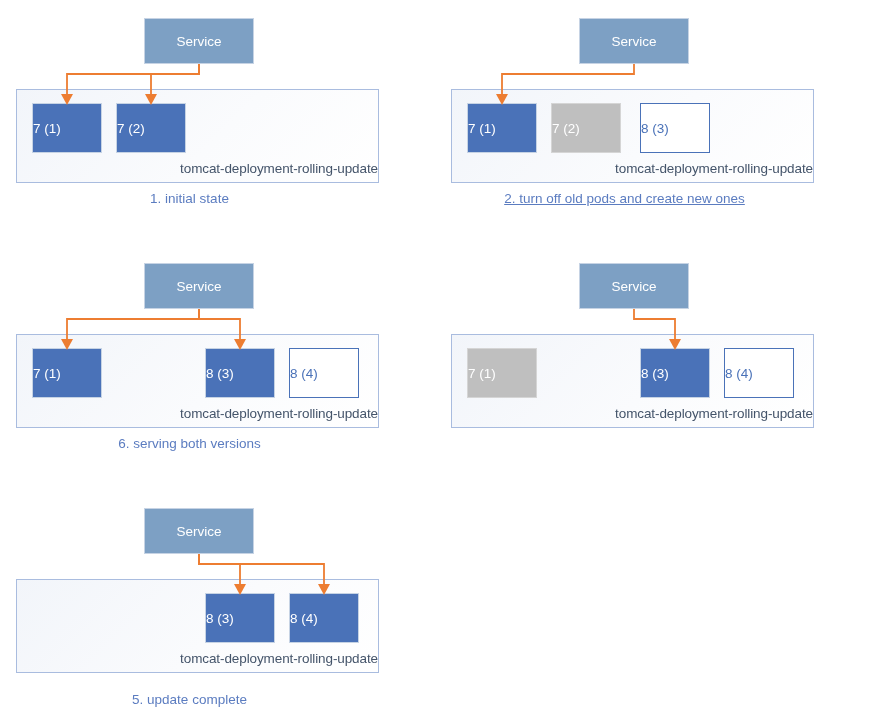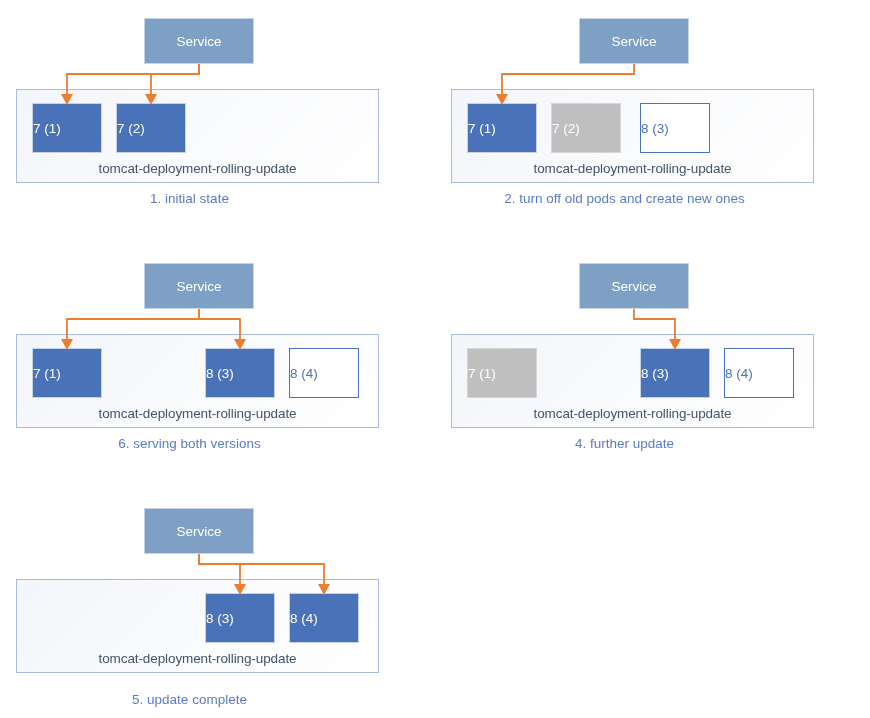--- a/index.html
+++ b/index.html
@@ -28,21 +28,21 @@
     position: absolute;
     box-sizing: border-box;
     border: 1px solid #A9BCDF;
     background: linear-gradient(135deg, #F2F5FA 0%, #FAFBFD 55%, #FFFFFF 100%);
   }
   .deployment-label {
     position: absolute;
     left: 0;
     right: 0;
     bottom: 6px;
-    text-align: center;
+    text-align: right;
     font-size: 13.5px;
     color: #44546A;
     letter-spacing: -0.1px;
     white-space: nowrap;
   }
 
   
   .service {
     position: absolute;
     box-sizing: border-box;
@@ -136,21 +136,21 @@
       </div>
       <div class="service" style="left: 144px; top: 18px; width: 110px; height: 46px;">
         <span>Service</span>
       </div>
       <svg class="connector" width="435" height="245">
         <g>
           <path d="M 199 64 L 199 74 L 67 74 L 67 94" fill="none" stroke="#ED7D31" stroke-width="1.8" stroke-linejoin="miter"></path>
           <polygon points="61,94 73,94 67,105" fill="#ED7D31"></polygon>
         </g>
       </svg>
-      <div class="caption" style="left: 0px; top: 191px; width: 379px;">2. turn off old pods and create new ones</div>
+      <div class="caption" style="left: 0px; top: 191px; width: 379px; text-decoration: underline;">2. turn off old pods and create new ones</div>
     </div>
     <div class="panel" style="left: 0px; top: 245px; width: 435px; height: 245px;">
       <div class="deployment" style="left: 16px; top: 89px; width: 363px; height: 94px;">
         <div class="deployment-label">tomcat-deployment-rolling-update</div>
       </div>
       <div class="pod active" style="left: 32px; top: 103px; width: 70px; height: 50px;">
         <span>7 (1)</span>
       </div>
       <div class="pod active" style="left: 205px; top: 103px; width: 70px; height: 50px;">
         <span>8 (3)</span>
@@ -188,21 +188,20 @@
       </div>
       <div class="service" style="left: 144px; top: 18px; width: 110px; height: 46px;">
         <span>Service</span>
       </div>
       <svg class="connector" width="435" height="245">
         <g>
           <path d="M 199 64 L 199 74 L 240 74 L 240 94" fill="none" stroke="#ED7D31" stroke-width="1.8" stroke-linejoin="miter"></path>
           <polygon points="234,94 246,94 240,105" fill="#ED7D31"></polygon>
         </g>
       </svg>
-      <div class="caption" style="left: 0px; top: 191px; width: 379px;">4. further update</div>
     </div>
     <div class="panel" style="left: 0px; top: 490px; width: 435px; height: 245px;">
       <div class="deployment" style="left: 16px; top: 89px; width: 363px; height: 94px;">
         <div class="deployment-label">tomcat-deployment-rolling-update</div>
       </div>
       <div class="pod active" style="left: 205px; top: 103px; width: 70px; height: 50px;">
         <span>8 (3)</span>
       </div>
       <div class="pod active" style="left: 289px; top: 103px; width: 70px; height: 50px;">
         <span>8 (4)</span>

